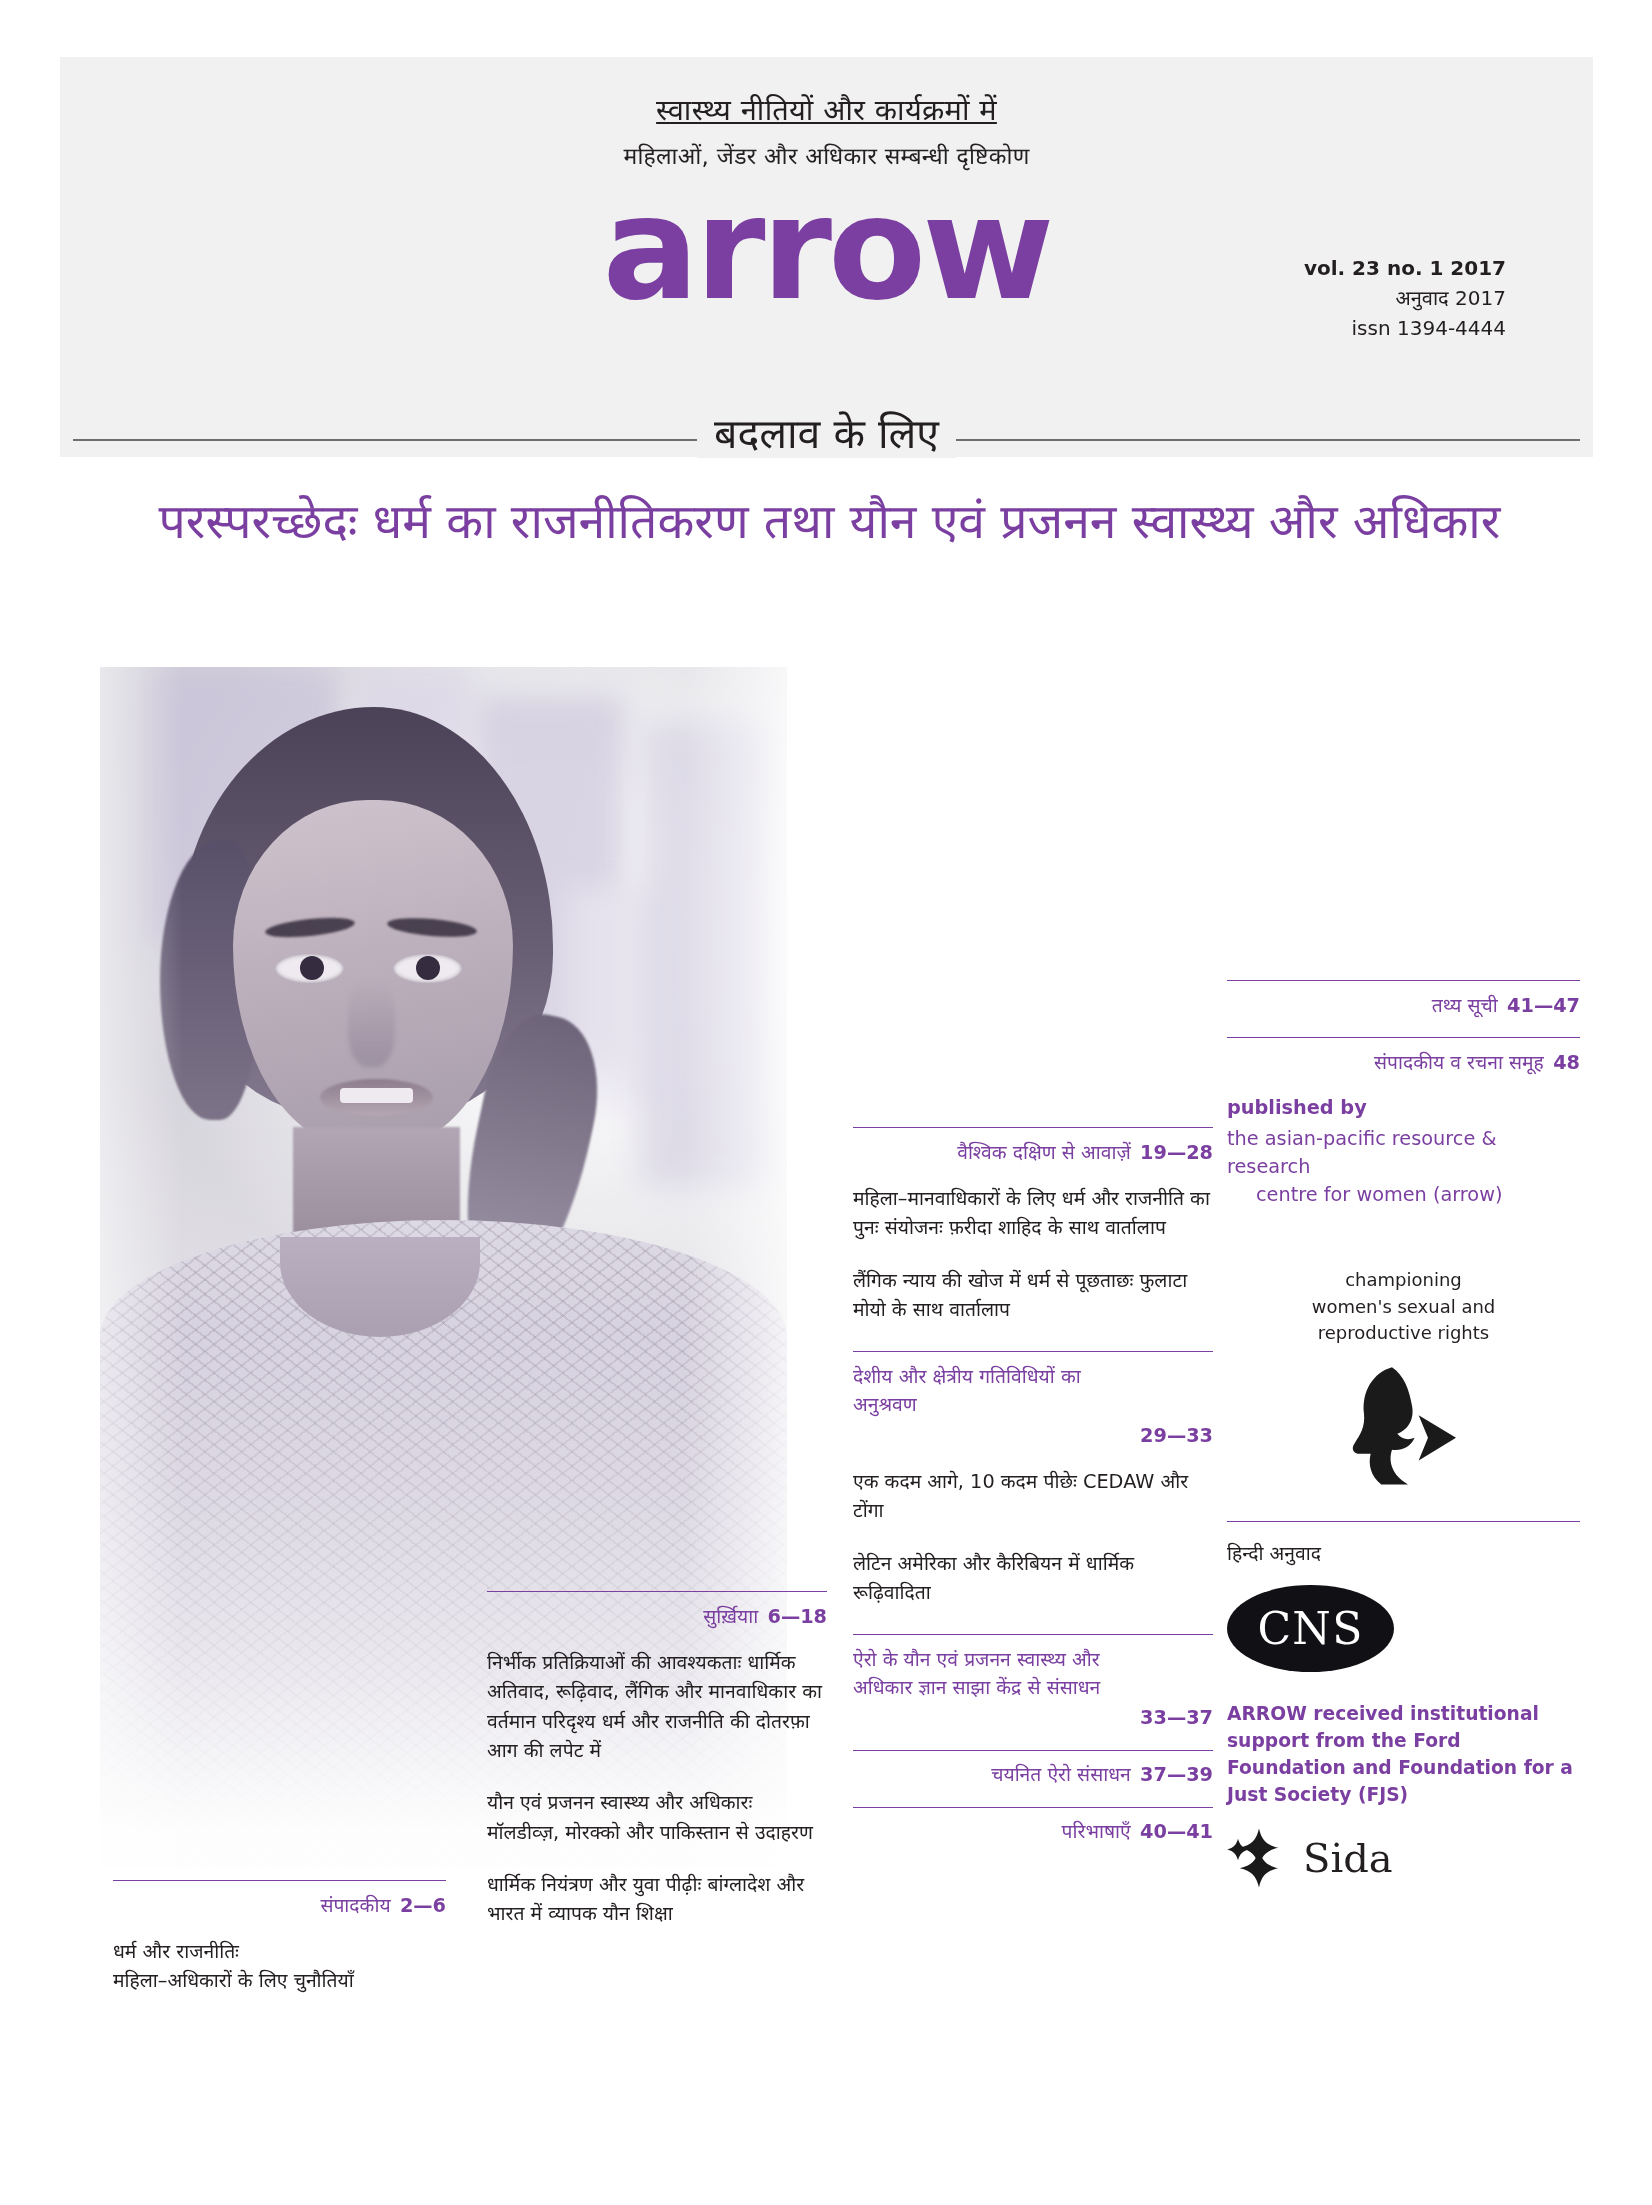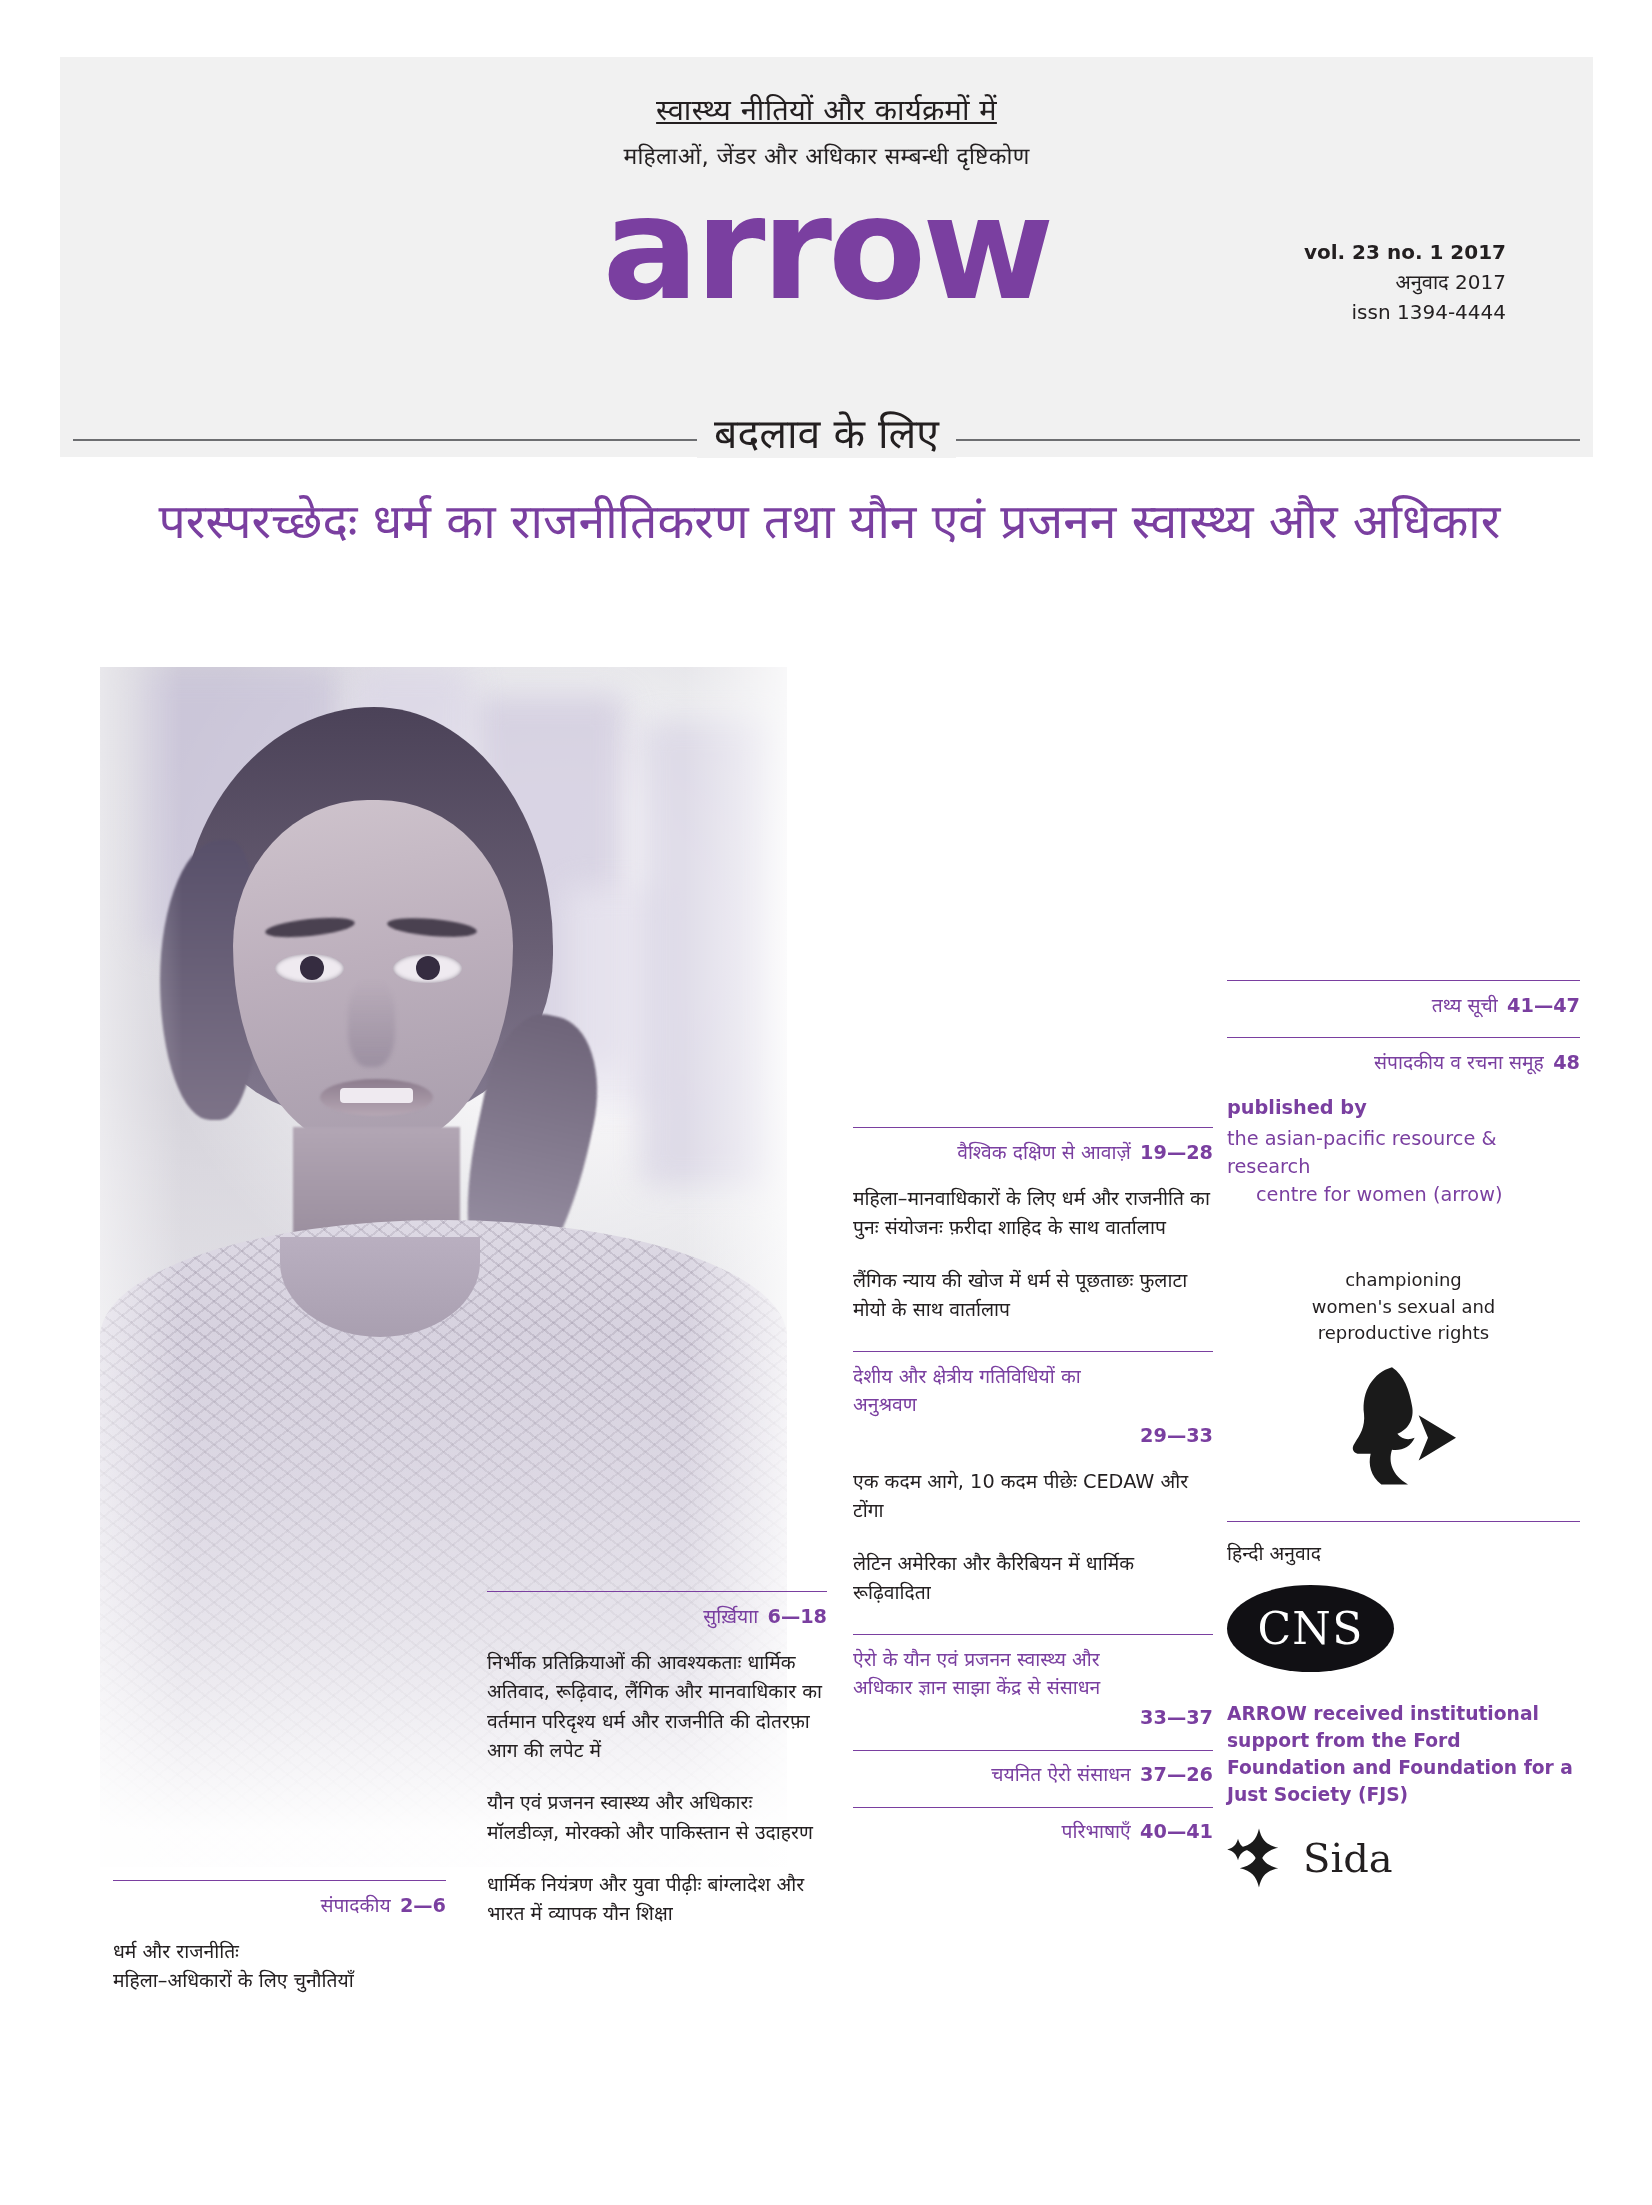--- a/index.html
+++ b/index.html
@@ -46,21 +46,21 @@
     font-family: "DejaVu Sans", sans-serif;
     font-weight: bold;
     font-size: 143px;
     line-height: 1.0;
     color: #7a3fa0;
     letter-spacing: -4px;
   }
   .issue-block {
     position: absolute;
     right: 87px;
-    top: 180px;
+    top: 196px;
     text-align: right;
     font-family: "DejaVu Sans", sans-serif;
     font-size: 20px;
     line-height: 1.5;
     color: #231f20;
   }
   .issue-block .bold {
     font-weight: bold;
   }
   .tagline-wrap {
@@ -455,21 +455,21 @@
 
   <div class="toc-rule" style="margin-top:27px;"></div>
   <div class="toc-head stacked">
     <div class="ttl">ऐरो के यौन एवं प्रजनन स्वास्थ्य और अधिकार ज्ञान साझा केंद्र से संसाधन</div>
     <div class="pg">33—37</div>
   </div>
 
   <div class="toc-rule" style="margin-top:9.3px;"></div>
   <div class="toc-head">
     <div class="ttl">चयनित ऐरो संसाधन</div>
-    <div class="pg">37—26</div>
+    <div class="pg">37—39</div>
   </div>
 
   <div class="toc-rule" style="margin-top:9.3px;"></div>
   <div class="toc-head">
     <div class="ttl">परिभाषाएँ</div>
     <div class="pg">40—41</div>
   </div>
 </div>
 
 <div class="col col4">

